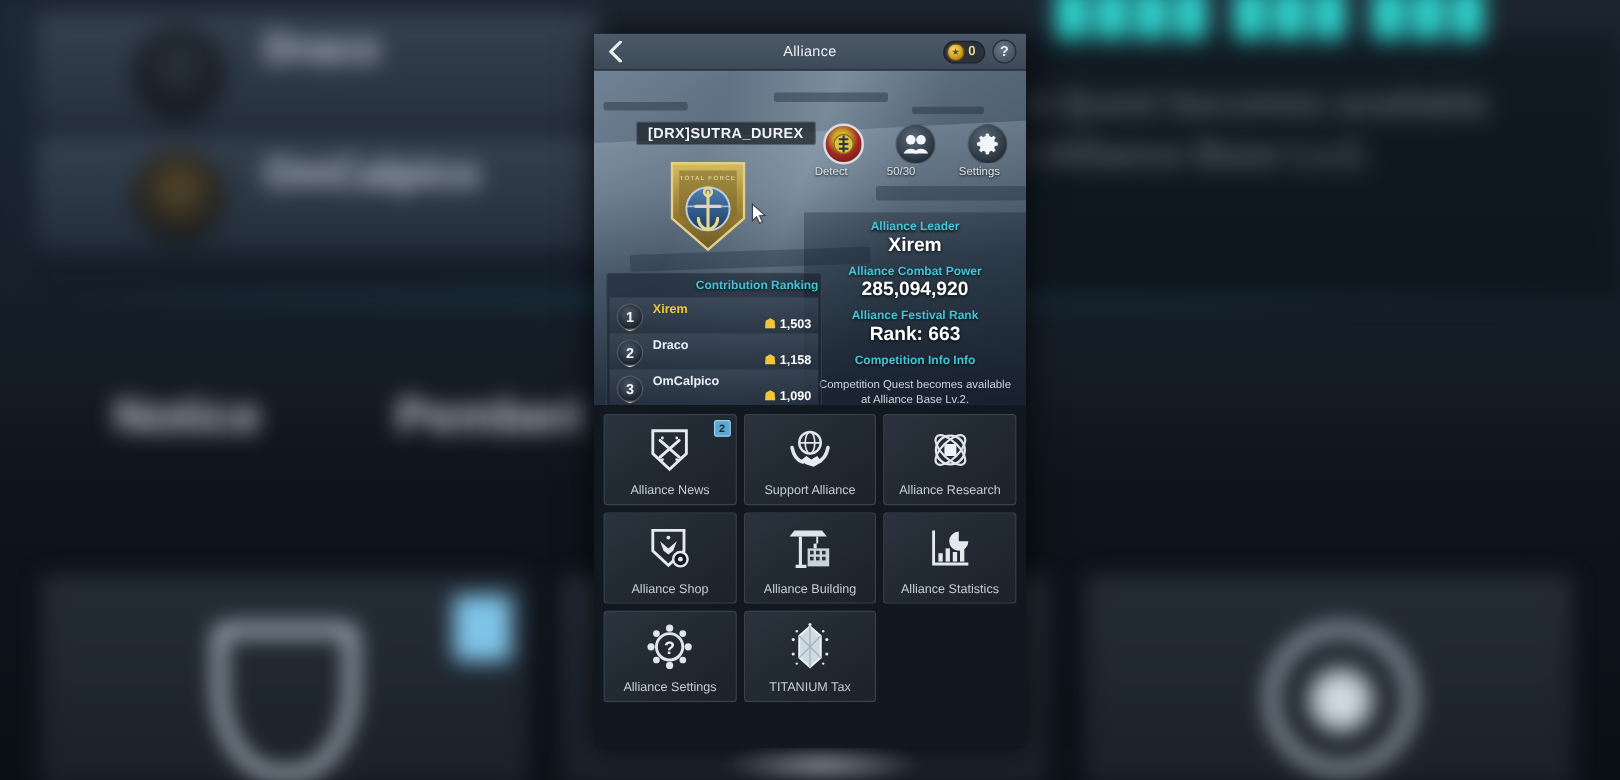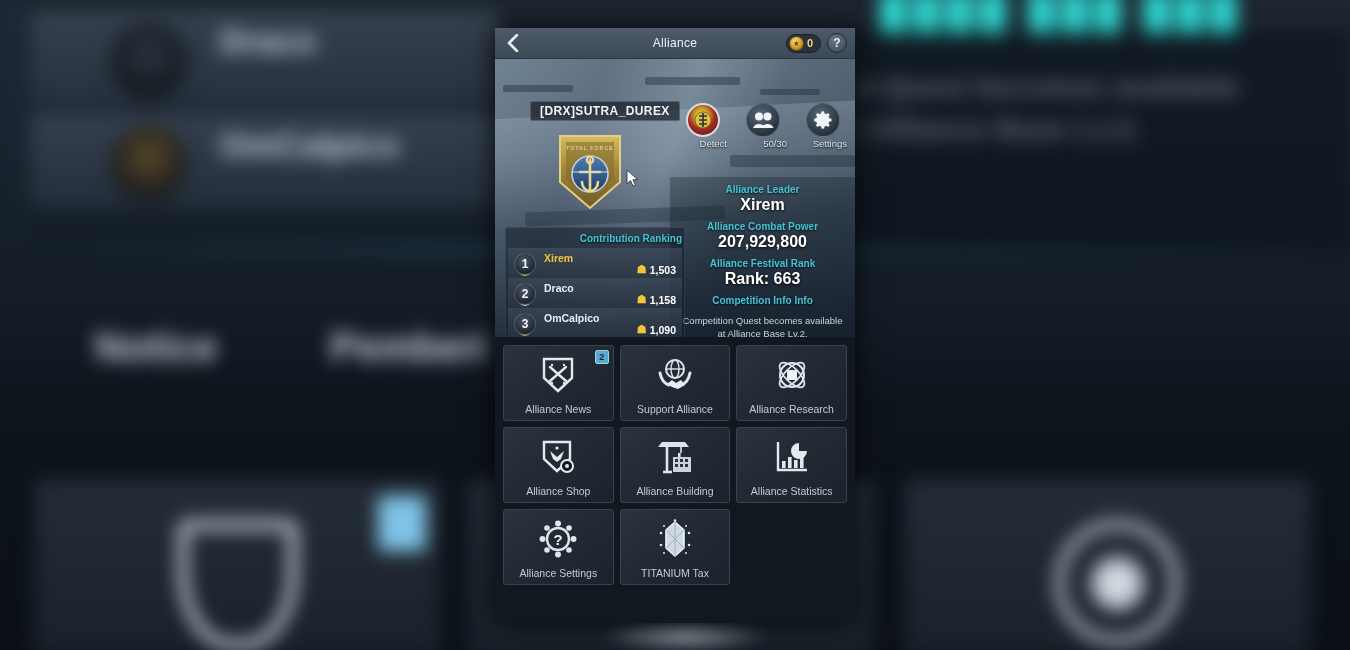--- a/index.html
+++ b/index.html
@@ -155,21 +155,21 @@
     position:absolute; left: 61px; top: 73px;
     width: 68px; height: 80px;
   }
   .cursor-arrow { position:absolute; left:131px; top:110px; }
 
   
   .icon-row {
     position:absolute; right: 8px; top: 44px;
     display:flex; gap: 12px;
   }
-  .icon-item { width: 48px; text-align:right; cursor:pointer; }
+  .icon-item { width: 48px; text-align:left; cursor:pointer; }
   .icon-circle {
     width: 34px; height: 34px; margin: 0 auto;
     border-radius: 50%;
     background: radial-gradient(circle at 42% 34%, #596a7a, #232c36 78%);
     border: 1px solid rgba(200,215,230,.28);
     display:flex; align-items:center; justify-content:center;
   }
   .icon-circle.detect {
     background: radial-gradient(circle at 45% 35%, #f0d34e 0%, #c8a52b 26%, #a22a26 52%, #7b1d1a 78%, #4c1412 100%);
     border: 2px solid #d9dde2;
@@ -441,21 +441,21 @@
           </svg>
         </div>
         <div class="icon-label">Settings</div>
       </div>
     </div>
 
     <div class="info-col">
       <div class="info-label">Alliance Leader</div>
       <div class="info-value">Xirem</div>
       <div class="info-label">Alliance Combat Power</div>
-      <div class="info-value">207,929,800</div>
+      <div class="info-value">285,094,920</div>
       <div class="info-label">Alliance Festival Rank</div>
       <div class="info-value">Rank: 663</div>
       <div class="info-label">Competition Info Info</div>
       <div class="info-desc">Competition Quest becomes available at Alliance Base Lv.2.</div>
     </div>
 
     <div class="rank-box">
       <div class="rank-title">Contribution Ranking</div>
 
       <div class="rank-row">

